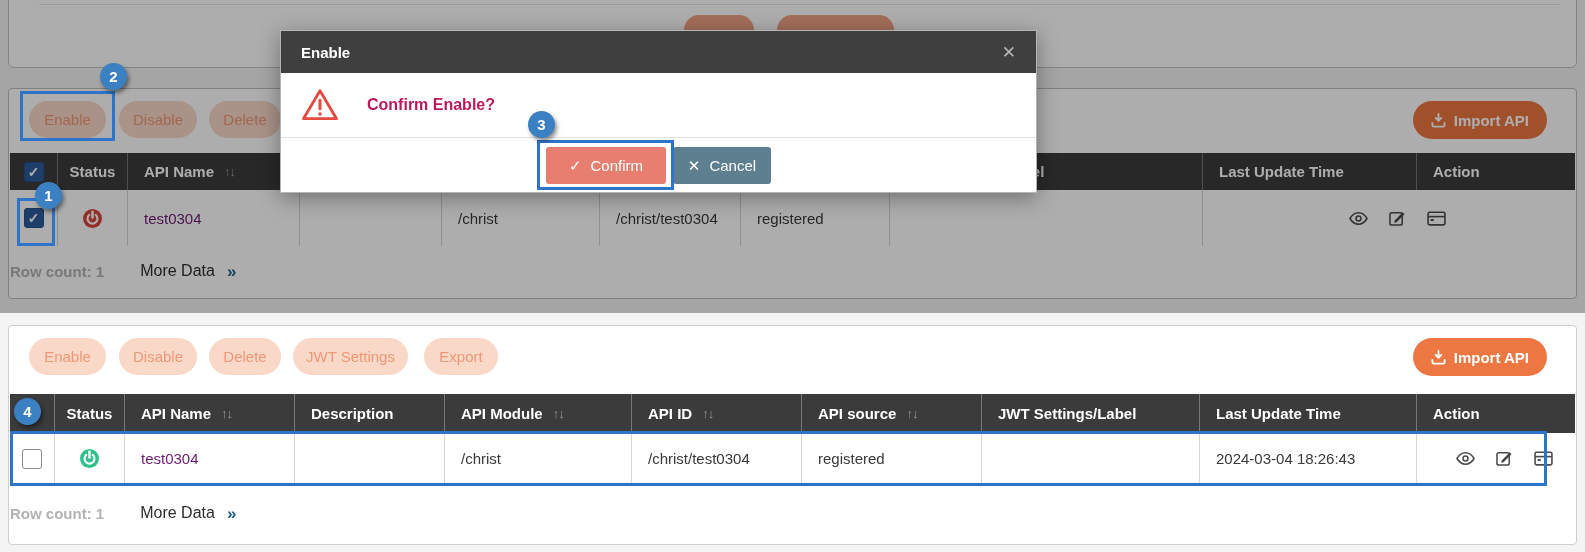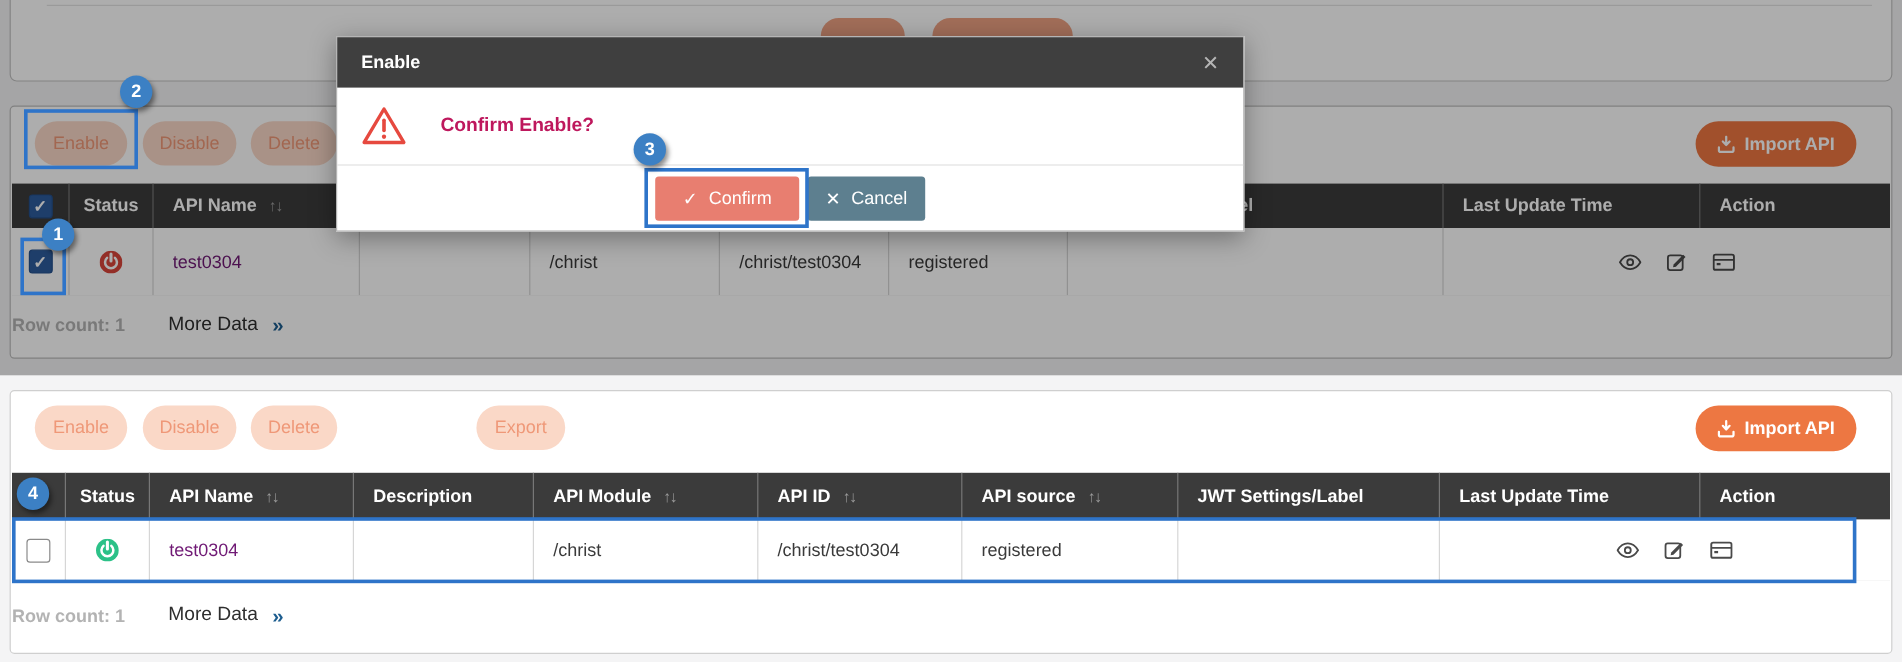--- a/index.html
+++ b/index.html
@@ -22,21 +22,21 @@
   .p-top { left:8px; top:88px; width:1569px; height:211px; }
   .p-bot { left:8px; top:12px; width:1569px; height:220px; border-color:#cfcfcf; }
 
   
   .pill { position:absolute; top:12px; height:37px; line-height:37px; border-radius:19px;
           background:#fad8c7; color:#ef9878; font-size:15px; text-align:center; }
   .bt-enable,.bb-enable { left:20px; width:77px; }
   .bt-disable,.bb-disable { left:110px; width:78px; }
   .bt-delete,.bb-delete { left:200px; width:72px; }
   .bb-jwt { left:284px; width:115px; }
-  .bb-export { left:388px; width:74px; }
+  .bb-export { left:415px; width:74px; }
   .import { position:absolute; right:29px; top:12px; height:38px; border-radius:19px; background:#ed7742;
             color:#fff; font-size:15px; font-weight:700; display:flex; align-items:center; gap:8px;
             padding:0 18px; cursor:pointer; }
 
   
   .tbl { position:absolute; left:1px; right:1px; }
   .t-top .tbl { top:64px; } .t-bot .tbl { top:68px; }
   .trh { display:flex; background:#3b3b3b; }
   .t-top .trh { height:37px; } .t-bot .trh { height:39px; }
   .th { display:flex; align-items:center; padding-left:16px; color:#fff; font-weight:700; font-size:15px;
@@ -234,20 +234,21 @@
   <div class="badge" id="badge1">1</div>
   <div class="badge" id="badge2">2</div>
   <div class="badge" id="badge3">3</div>
 </div>
 
 <div class="region bottom-region">
   <div class="panel p-bot t-bot">
     <div class="pill bb-enable">Enable</div>
     <div class="pill bb-disable">Disable</div>
     <div class="pill bb-delete">Delete</div>
+    <div class="pill bb-jwt">JWT Settings</div>
     <div class="pill bb-export">Export</div>
     <div class="import">
       <svg class="dl" width="15" height="15" viewBox="0 0 16 16">
         <path d="M8 1 v7 M5 5.2 L8 8.4 L11 5.2" stroke="#fff" stroke-width="2" fill="none" stroke-linecap="round" stroke-linejoin="round"></path>
         <path d="M1.5 10.5 v2.5 a1.5 1.5 0 0 0 1.5 1.5 h10 a1.5 1.5 0 0 0 1.5 -1.5 v-2.5" fill="none" stroke="#fff" stroke-width="2" stroke-linecap="round"></path>
       </svg>
       <span>Import API</span>
     </div>
 
     <div class="tbl">
@@ -287,20 +288,21 @@
           </svg>
         </div>
         <div class="td w2">
             <span class="link">test0304</span>
           </div>
         <div class="td w3"></div>
         <div class="td w4">/christ</div>
         <div class="td w5">/christ/test0304</div>
         <div class="td w6">registered</div>
         <div class="td w7"></div>
+        <div class="td w8">2024-03-04 18:26:43</div>
         <div class="td w9">
           <div class="actions">
             <svg class="aicon" viewBox="0 0 20 14">
                 <path d="M1 7 C4 2 8 1 10 1 C12 1 16 2 19 7 C16 12 12 13 10 13 C8 13 4 12 1 7 Z" fill="none" stroke="currentColor" stroke-width="1.6"></path>
                 <circle cx="10" cy="7" r="2.6" fill="none" stroke="currentColor" stroke-width="1.6"></circle>
               </svg>
             <svg class="aicon" viewBox="0 0 18 18">
                 <rect x="1" y="3" width="13" height="13" rx="2" fill="none" stroke="currentColor" stroke-width="1.6"></rect>
                 <path d="M6 11 L14.5 2.5 L16.5 4.5 L8 13 L5.5 13.5 Z" fill="currentColor"></path>
               </svg>

